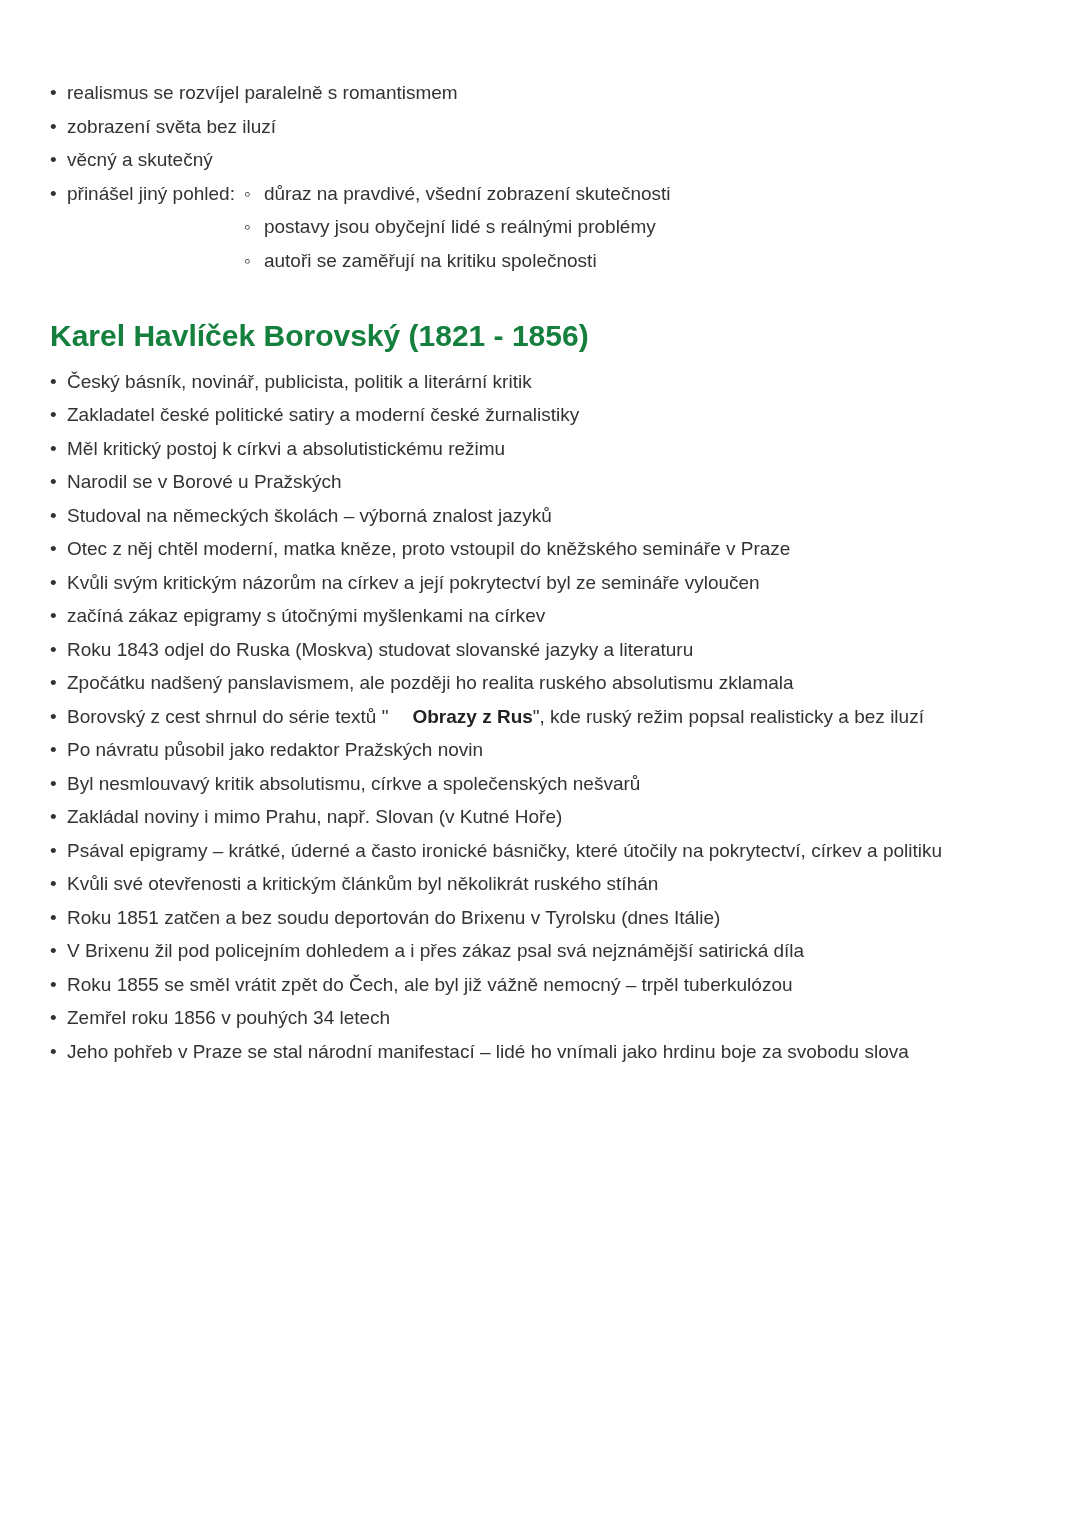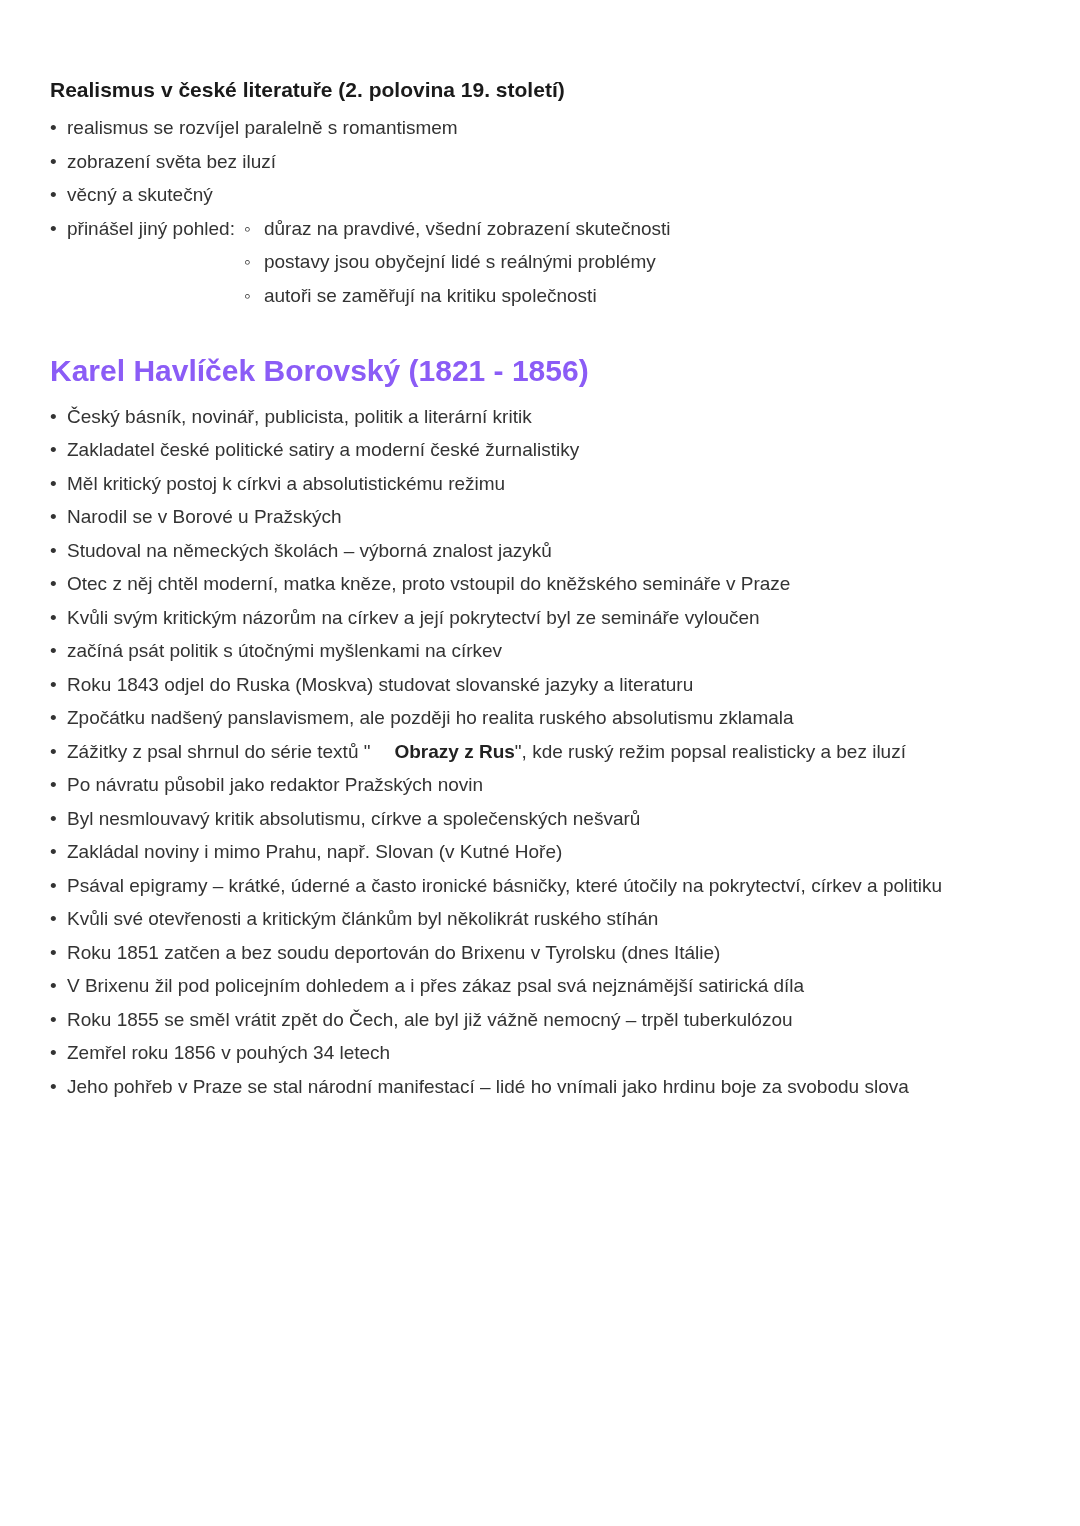--- a/index.html
+++ b/index.html
@@ -20,21 +20,21 @@
   .section-title-sm {
     font-size: 21px;
     font-weight: 700;
     color: #1a1a1a;
     line-height: 1.35;
     margin-bottom: 7px;
   }
   .section-title-lg {
     font-size: 30px;
     font-weight: 700;
-    color: #8b5cf6;
+    color: #15803d;
     line-height: 1.25;
     margin: 40px 0 10px 0;
   }
   ul { list-style: none; }
   .bullet-list { max-width: 988px; }
   .bullet-item {
     display: flex;
     align-items: flex-start;
     font-size: 19px;
     line-height: 33.5px;
@@ -63,21 +63,20 @@
     line-height: 33.5px;
   }
   .bold-inline { font-weight: 700; color: #222222; margin-left: 24px; }
 </style>
 </head>
 <body>
 
 <div class="page">
 
   <div>
-    <h2 class="section-title-sm">Realismus v české literatuře (2. polovina 19. století)</h2>
 
     <ul class="bullet-list">
       <li class="bullet-item">
         <span class="marker">•</span>
         <span class="bullet-text">realismus se rozvíjel paralelně s romantismem</span>
       </li>
       <li class="bullet-item">
         <span class="marker">•</span>
         <span class="bullet-text">zobrazení světa bez iluzí</span>
       </li>
@@ -134,34 +133,34 @@
       <li class="bullet-item">
         <span class="marker">•</span>
         <span class="bullet-text">Otec z něj chtěl moderní, matka kněze, proto vstoupil do kněžského semináře v Praze</span>
       </li>
       <li class="bullet-item">
         <span class="marker">•</span>
         <span class="bullet-text">Kvůli svým kritickým názorům na církev a její pokrytectví byl ze semináře vyloučen</span>
       </li>
       <li class="bullet-item">
         <span class="marker">•</span>
-        <span class="bullet-text">začíná psát politik s útočnými myšlenkami na církev</span>
+        <span class="bullet-text">začíná zákaz epigramy s útočnými myšlenkami na církev</span>
       </li>
       <li class="bullet-item">
         <span class="marker">•</span>
         <span class="bullet-text">Roku 1843 odjel do Ruska (Moskva) studovat slovanské jazyky a literaturu</span>
       </li>
       <li class="bullet-item">
         <span class="marker">•</span>
         <span class="bullet-text">Zpočátku nadšený panslavismem, ale později ho realita ruského absolutismu zklamala</span>
       </li>
 
       <li class="bullet-item">
         <span class="marker">•</span>
-        <span class="bullet-text"><span>Zážitky z psal shrnul do série textů "</span><span class="bold-inline">Obrazy z Rus</span><span>", kde ruský režim popsal realisticky a bez iluzí</span></span>
+        <span class="bullet-text"><span>Borovský z cest shrnul do série textů "</span><span class="bold-inline">Obrazy z Rus</span><span>", kde ruský režim popsal realisticky a bez iluzí</span></span>
       </li>
 
       <li class="bullet-item">
         <span class="marker">•</span>
         <span class="bullet-text">Po návratu působil jako redaktor Pražských novin</span>
       </li>
       <li class="bullet-item">
         <span class="marker">•</span>
         <span class="bullet-text">Byl nesmlouvavý kritik absolutismu, církve a společenských nešvarů</span>
       </li>

